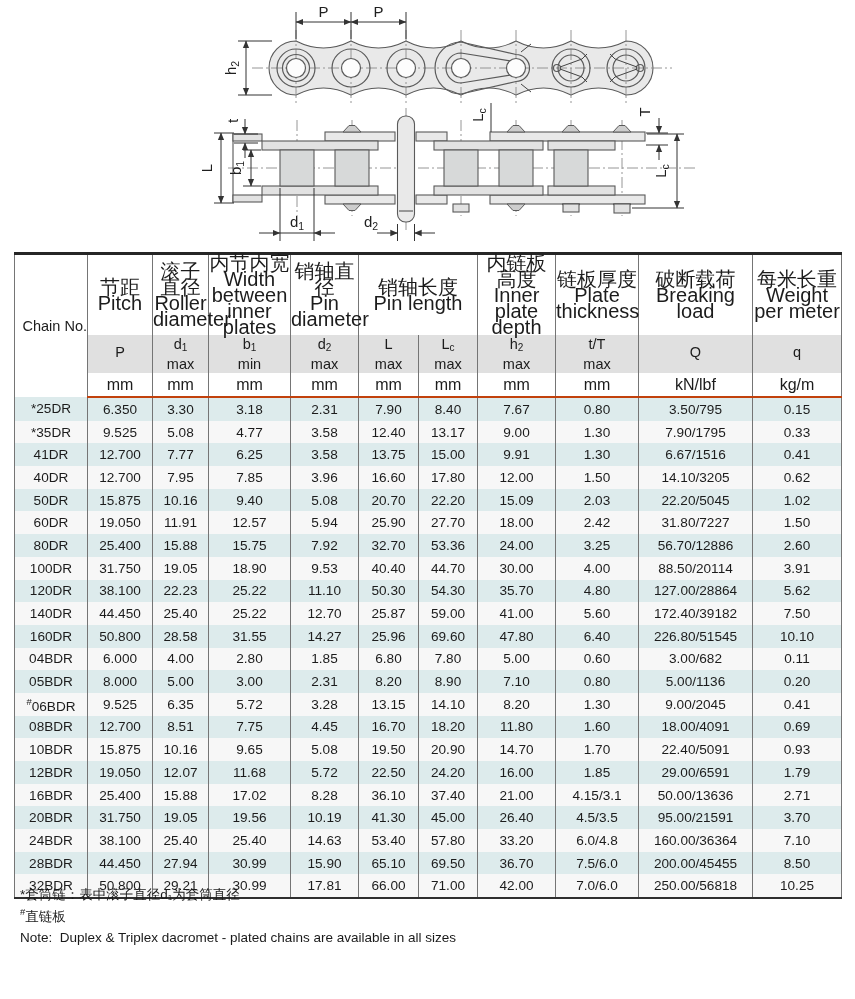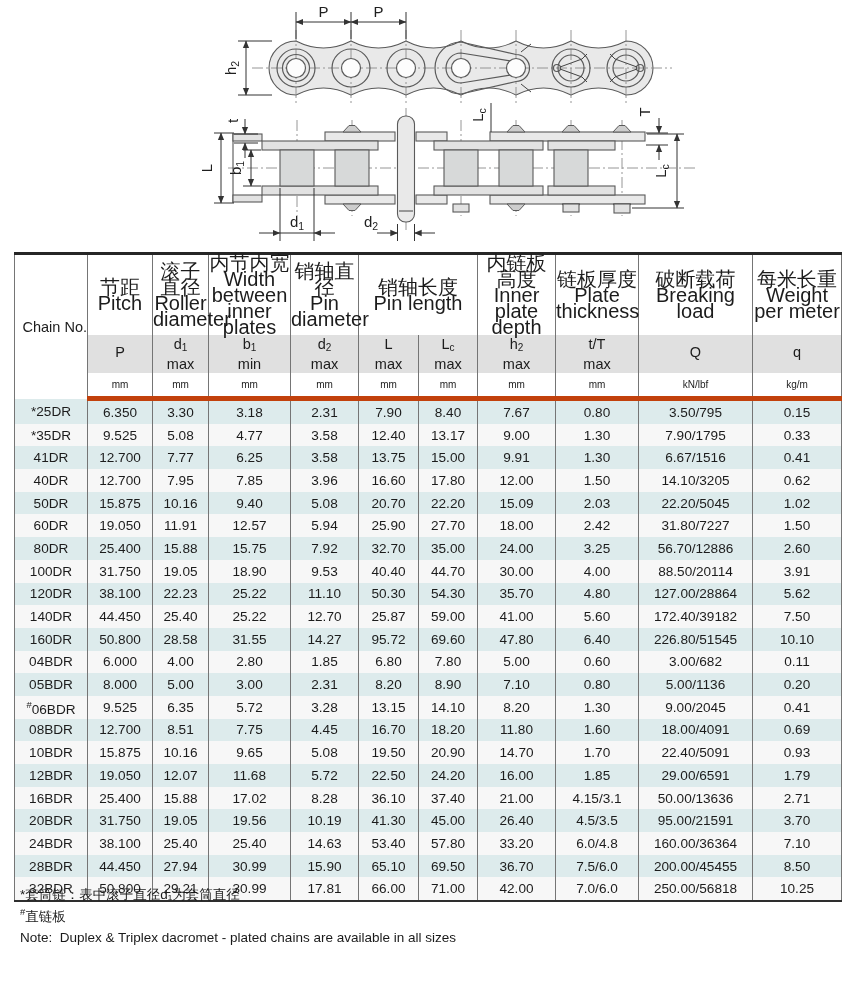--- a/index.html
+++ b/index.html
@@ -21,21 +21,21 @@
   .dimsub{font-size:10.5px;}
 
   
   table.spec{position:absolute;left:14px;top:252px;width:827px;border-collapse:collapse;table-layout:fixed;
     border-top:3px solid #262626;border-bottom:2px solid #2e2e2e;}
   table.spec th,table.spec td{border-left:1px solid #757575;border-right:1px solid #757575;
     font-weight:normal;text-align:center;vertical-align:middle;padding:0;}
   thead .hdr-row1 th{height:68px;font-size:20px;line-height:16px;background:#fff;}
   thead .hdr-row1 th.chain-no{ text-align:right;padding-left:7px;font-size:14.5px;}
   thead .hdr-row2 td{height:38px;background:#e0e0e0;font-size:14.5px;line-height:16px;}
-  thead .hdr-row3 td{height:23px;font-size:10px;border-bottom:5px solid #c2410c;background:#fff;}
+  thead .hdr-row3 td{height:23px;font-size:16px;border-bottom:2px solid #c2410c;background:#fff;}
   tbody td{height:22.7px;font-size:13.6px;}
   tbody tr:nth-child(odd) td{background:#ddebec;}
   tbody tr:nth-child(even) td{background:#f7f7f7;}
   .cn-line{display:block;}
   .sub{font-size:10px;vertical-align:-2px;}
   sup{font-size:9.5px;}
 
   
   .notes{position:absolute;left:20px;top:881px;width:800px;font-size:13.5px;line-height:17px;color:#1a1a1a;}
   .notes .line{white-space:pre;}
@@ -375,21 +375,21 @@
           <td>31.80/7227</td>
           <td>1.50</td>
         </tr>
         <tr>
           <td>80DR</td>
           <td>25.400</td>
           <td>15.88</td>
           <td>15.75</td>
           <td>7.92</td>
           <td>32.70</td>
-          <td>35.00</td>
+          <td>53.36</td>
           <td>24.00</td>
           <td>3.25</td>
           <td>56.70/12886</td>
           <td>2.60</td>
         </tr>
         <tr>
           <td>100DR</td>
           <td>31.750</td>
           <td>19.05</td>
           <td>18.90</td>
@@ -426,21 +426,21 @@
           <td>5.60</td>
           <td>172.40/39182</td>
           <td>7.50</td>
         </tr>
         <tr>
           <td>160DR</td>
           <td>50.800</td>
           <td>28.58</td>
           <td>31.55</td>
           <td>14.27</td>
-          <td>95.72</td>
+          <td>25.96</td>
           <td>69.60</td>
           <td>47.80</td>
           <td>6.40</td>
           <td>226.80/51545</td>
           <td>10.10</td>
         </tr>
         <tr>
           <td>04BDR</td>
           <td>6.000</td>
           <td>4.00</td>

